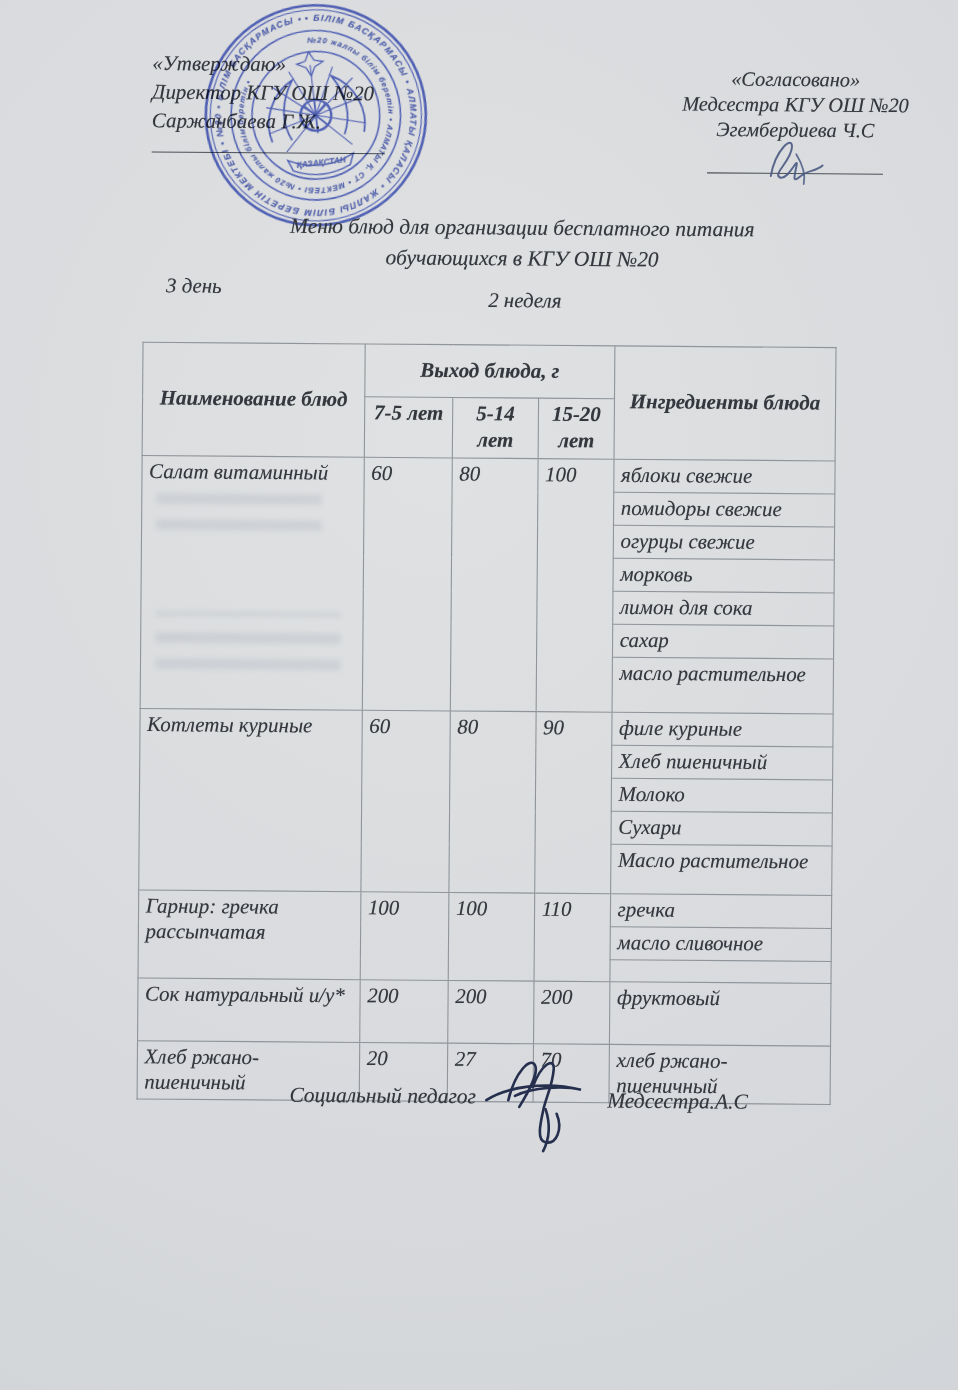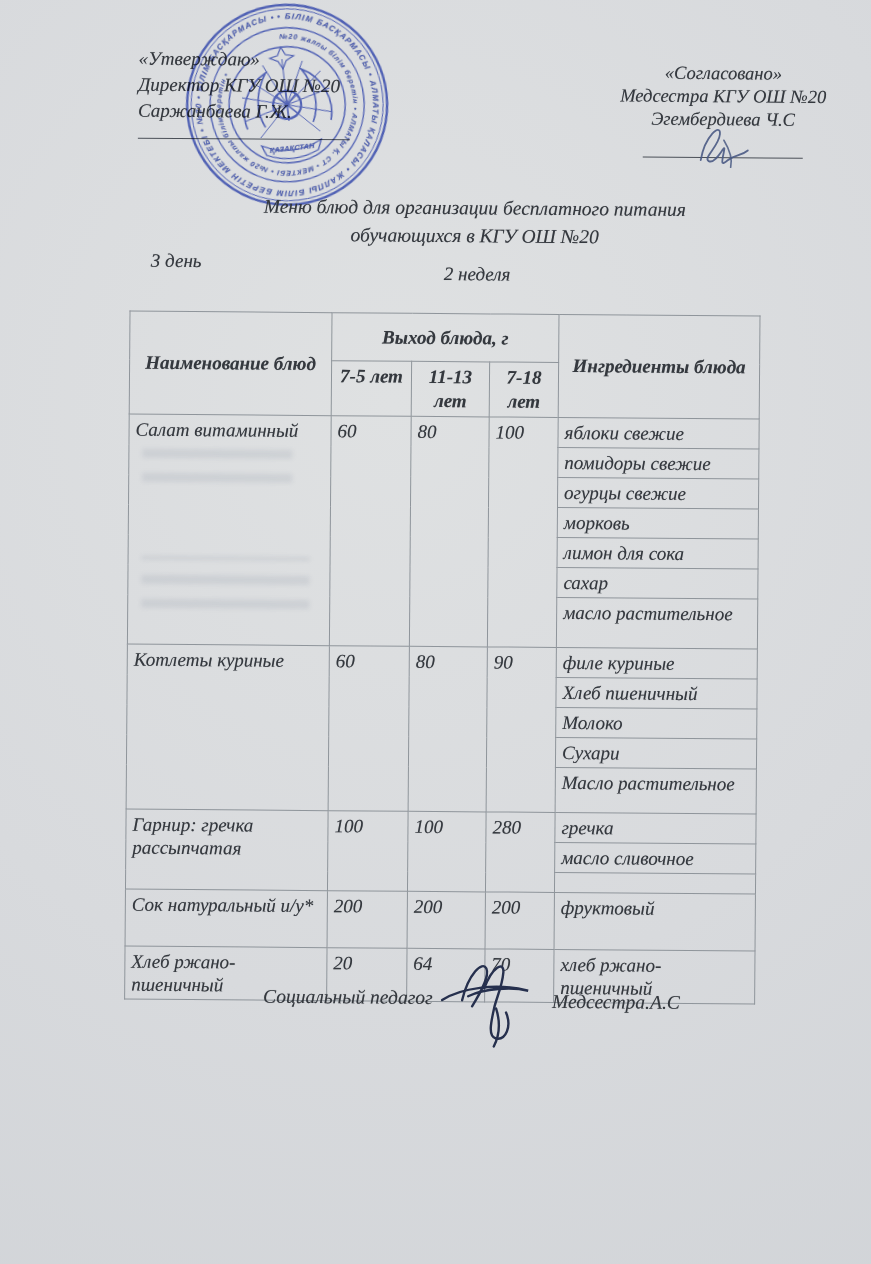--- a/index.html
+++ b/index.html
@@ -133,22 +133,22 @@
           <col style="width:201px">
         </colgroup>
       <tbody>
           <tr class="hH1">
         <th rowspan="2" style="vertical-align:middle">Наименование блюд</th>
         <th colspan="3" style="vertical-align:middle">Выход блюда, г</th>
         <th rowspan="2" style="vertical-align:middle">Ингредиенты блюда</th>
       </tr>
       <tr class="hH2">
         <th>7-5 лет</th>
-        <th>11-13 лет</th>
-        <th>7-18 лет</th>
+        <th>5-14 лет</th>
+        <th>15-20 лет</th>
       </tr>
 
       <tr class="h30">
         <td class="name" rowspan="7">Салат витаминный</td>
         <td class="num" rowspan="7">60</td>
         <td class="num" rowspan="7">80</td>
         <td class="num" rowspan="7">100</td>
         <td class="ing">яблоки свежие</td>
       </tr>
       <tr class="h25">
@@ -187,42 +187,42 @@
             <td class="ing">Сухари</td>
           </tr>
       <tr class="h45">
             <td class="ing">Масло растительное</td>
           </tr>
 
       <tr class="h30">
         <td class="name" rowspan="3">Гарнир: гречка рассыпчатая</td>
         <td class="num" rowspan="3">100</td>
         <td class="num" rowspan="3">100</td>
-        <td class="num" rowspan="3">280</td>
+        <td class="num" rowspan="3">110</td>
         <td class="ing">гречка</td>
       </tr>
       <tr class="h28">
             <td class="ing">масло сливочное</td>
           </tr>
       <tr class="h20">
             <td class="ing"></td>
           </tr>
 
       <tr class="h57">
         <td class="name">Сок натуральный и/у*</td>
         <td class="num num-mid">200</td>
         <td class="num num-mid2">200</td>
         <td class="num num-mid">200</td>
         <td class="ing">фруктовый</td>
       </tr>
 
       <tr class="h46">
         <td class="name">Хлеб ржано-пшеничный</td>
         <td class="num num-bot">20</td>
-        <td class="num num-bot">64</td>
+        <td class="num num-bot">27</td>
         <td class="num num-bot">70</td>
         <td class="ing">хлеб ржано-пшеничный</td>
       </tr>
     </tbody>
       </table>
 
     <div class="footer-role">Социальный педагог</div>
     <svg class="footer-sig" width="120" height="110" viewBox="0 0 120 110">
       <g fill="none" stroke="#26304e" stroke-width="2.4" stroke-linecap="round">
         <path d="M28,52 C34,26 48,12 52,20 C56,28 44,48 38,58"></path>

